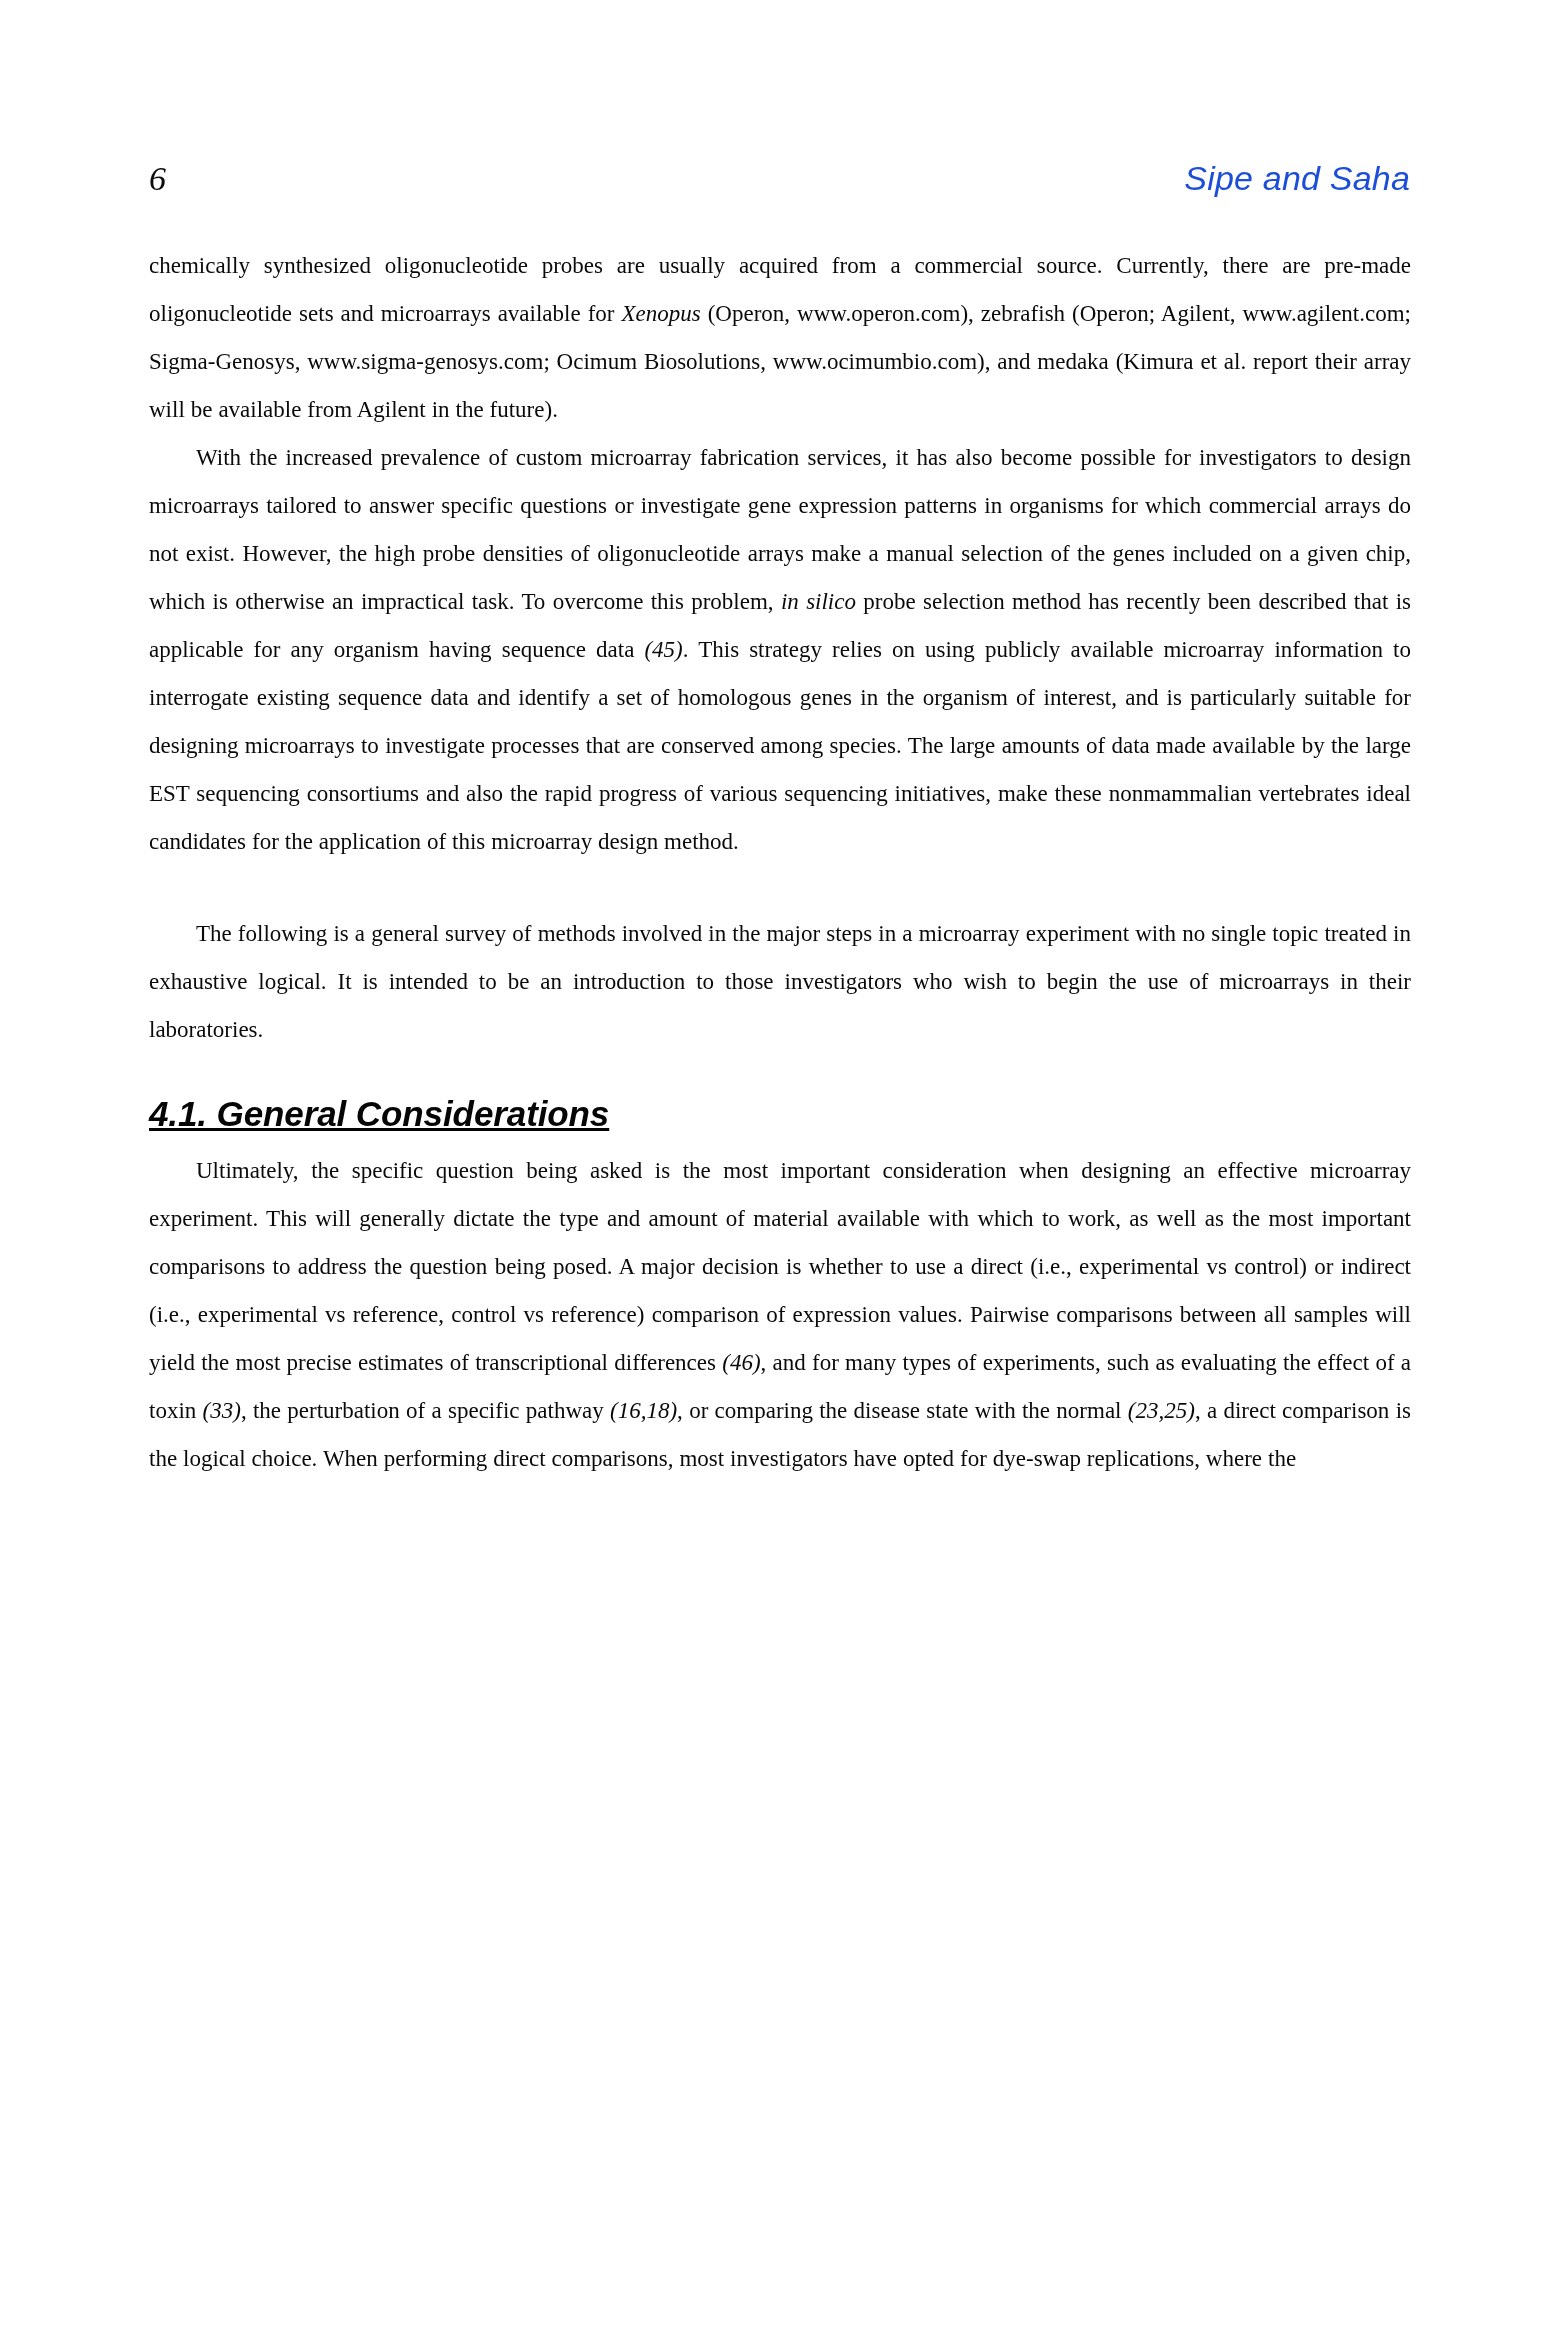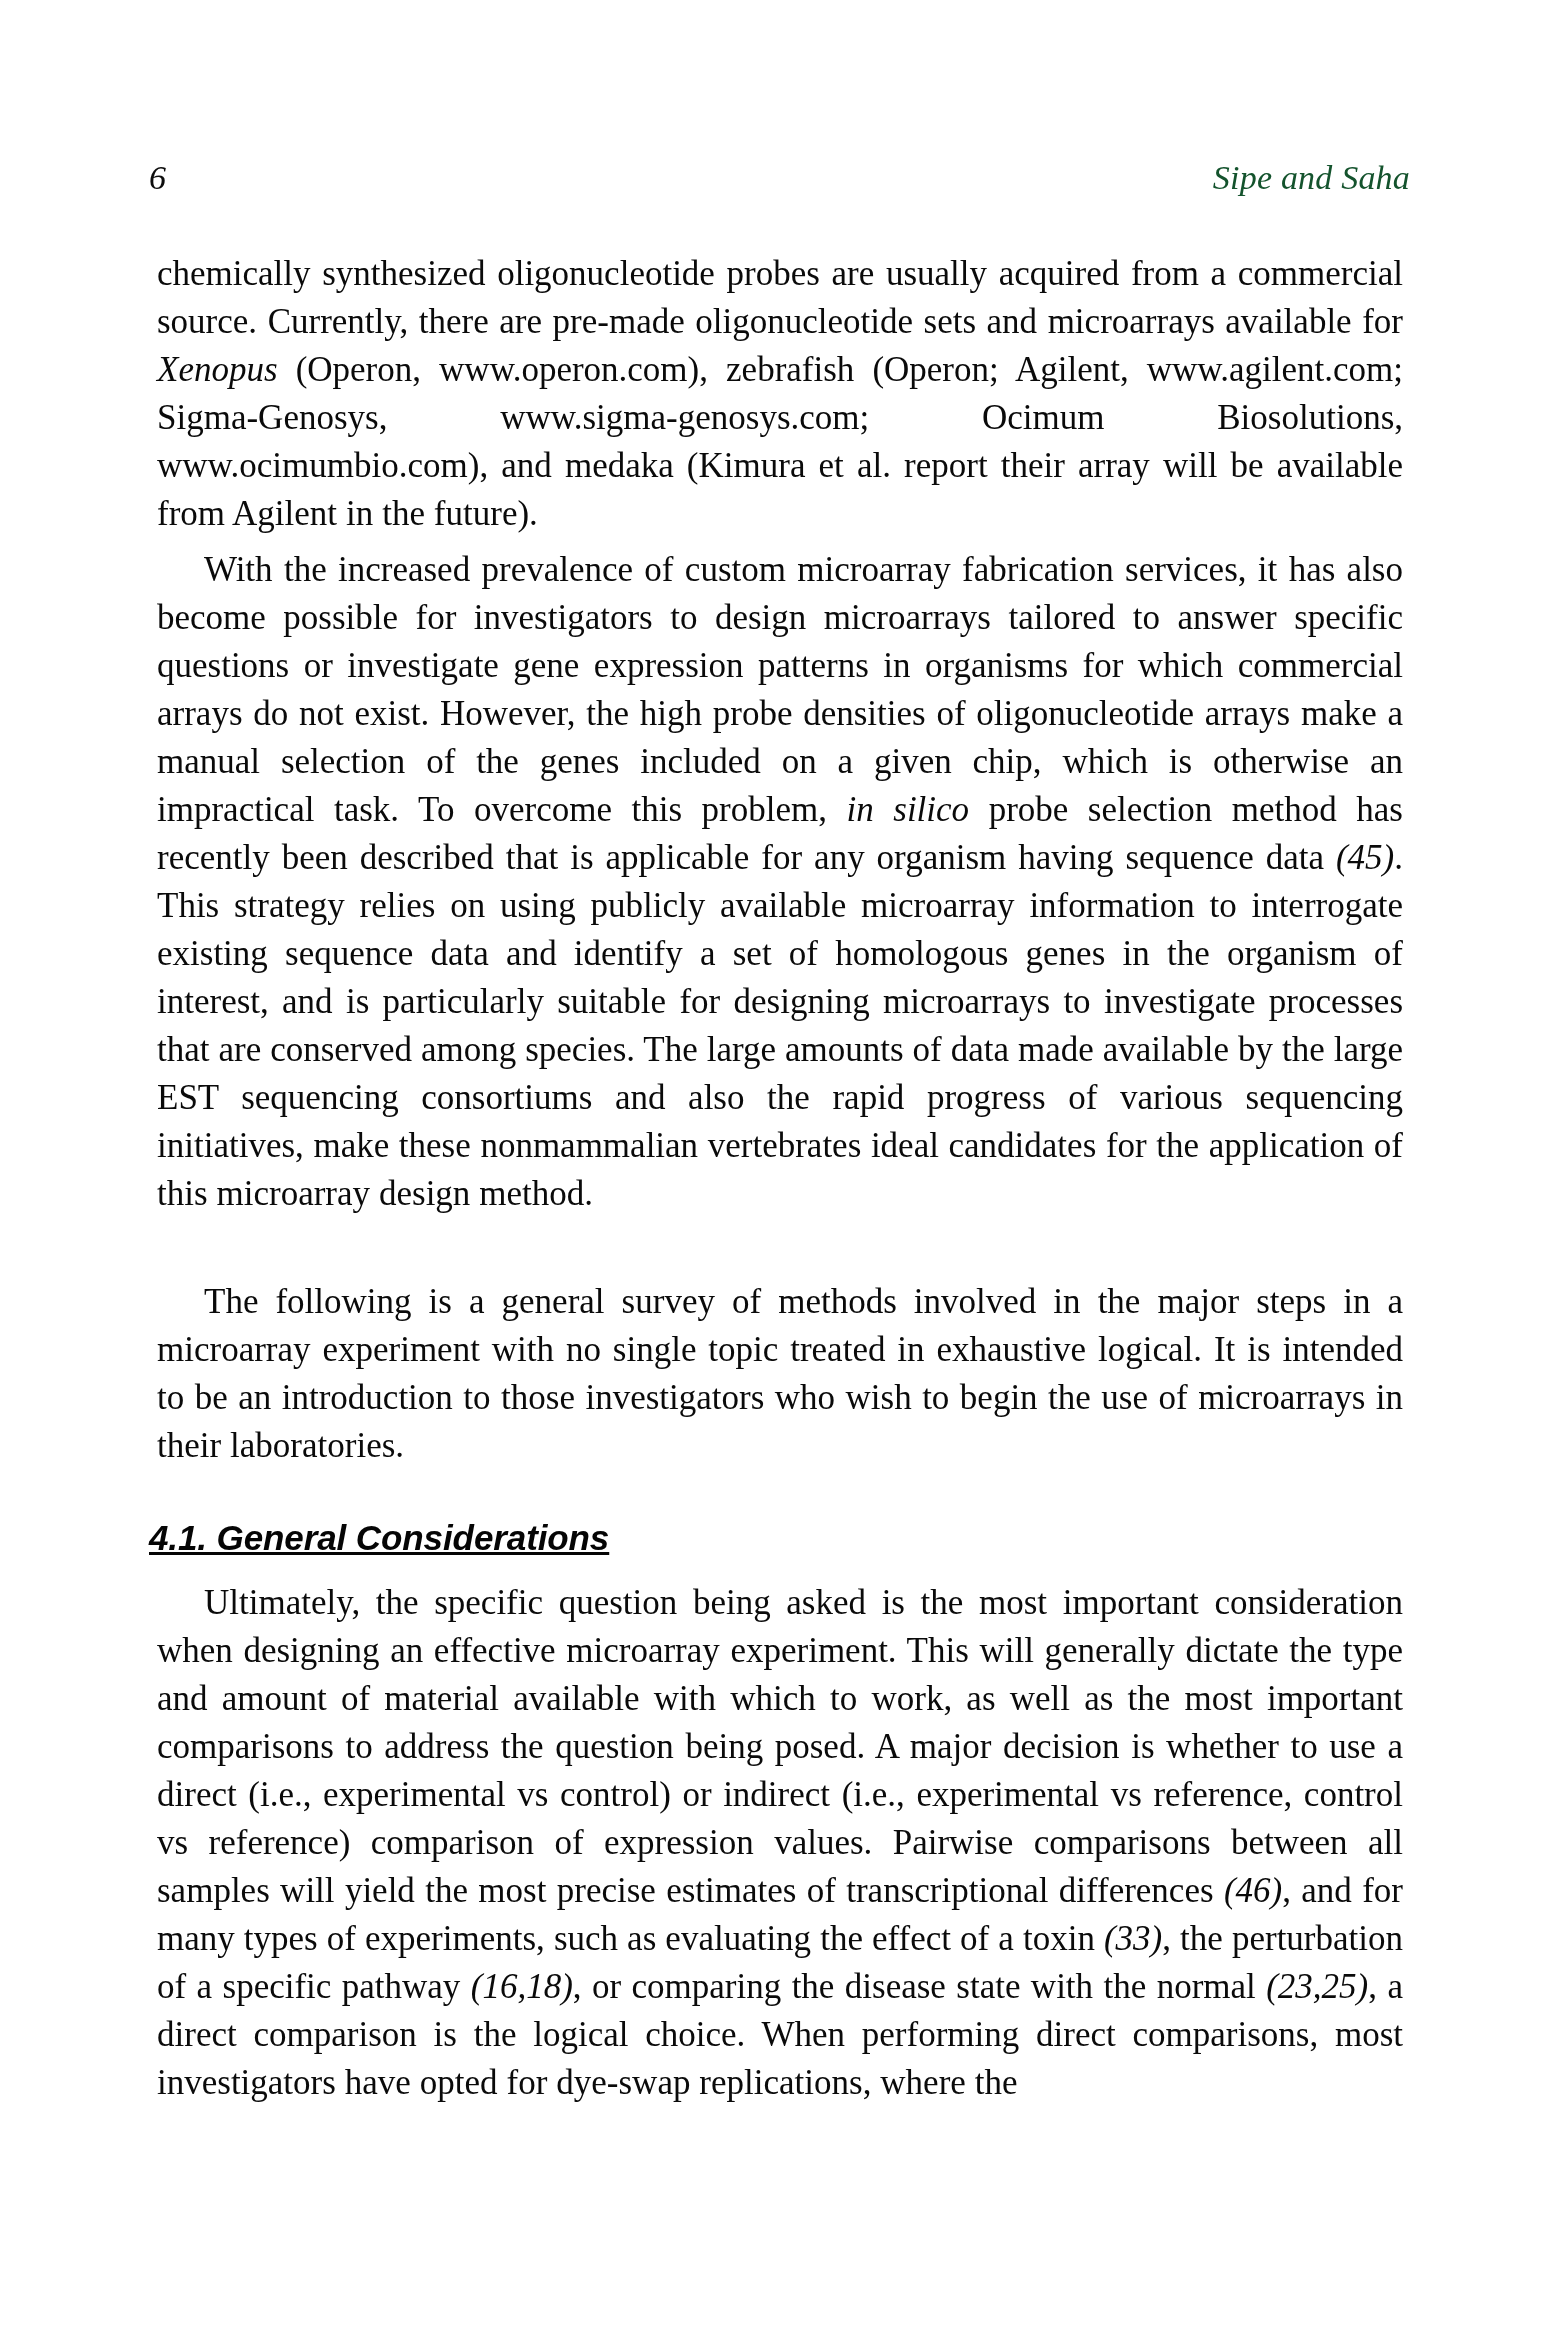--- a/index.html
+++ b/index.html
@@ -29,41 +29,41 @@
     font-family: "Liberation Sans", sans-serif;
   }
   .folio {
     font-family: "Liberation Serif", serif;
     font-style: italic;
     font-size: 34px;
     color: #0d0d0d;
     letter-spacing: 0.4px;
   }
   .head-authors {
-    font-family: Liberation Serif, serif;
+    font-family: Liberation Sans, sans-serif;
     font-style: italic;
     font-size: 34px;
     font-weight: 400;
-    color: #14532d;
+    color: #1d4ed8;
     letter-spacing: 0.2px;
   }
 
   
   .column {
     position: absolute;
     left: 149px;
     top: 242px;
     width: 1262px;
     font-family: "Liberation Serif", serif;
     color: #0a0a0a;
   }
 
   p.body {
-    margin: 8px;
-    font-size: 35px;
+    margin: 0;
+    font-size: 23px;
     line-height: 48px;
     text-align: justify;
     text-justify: inter-word;
     -webkit-hyphens: none;
     hyphens: none;
     word-spacing: 0.2px;
   }
   p.body.indent {
     text-indent: 47px;
   }

